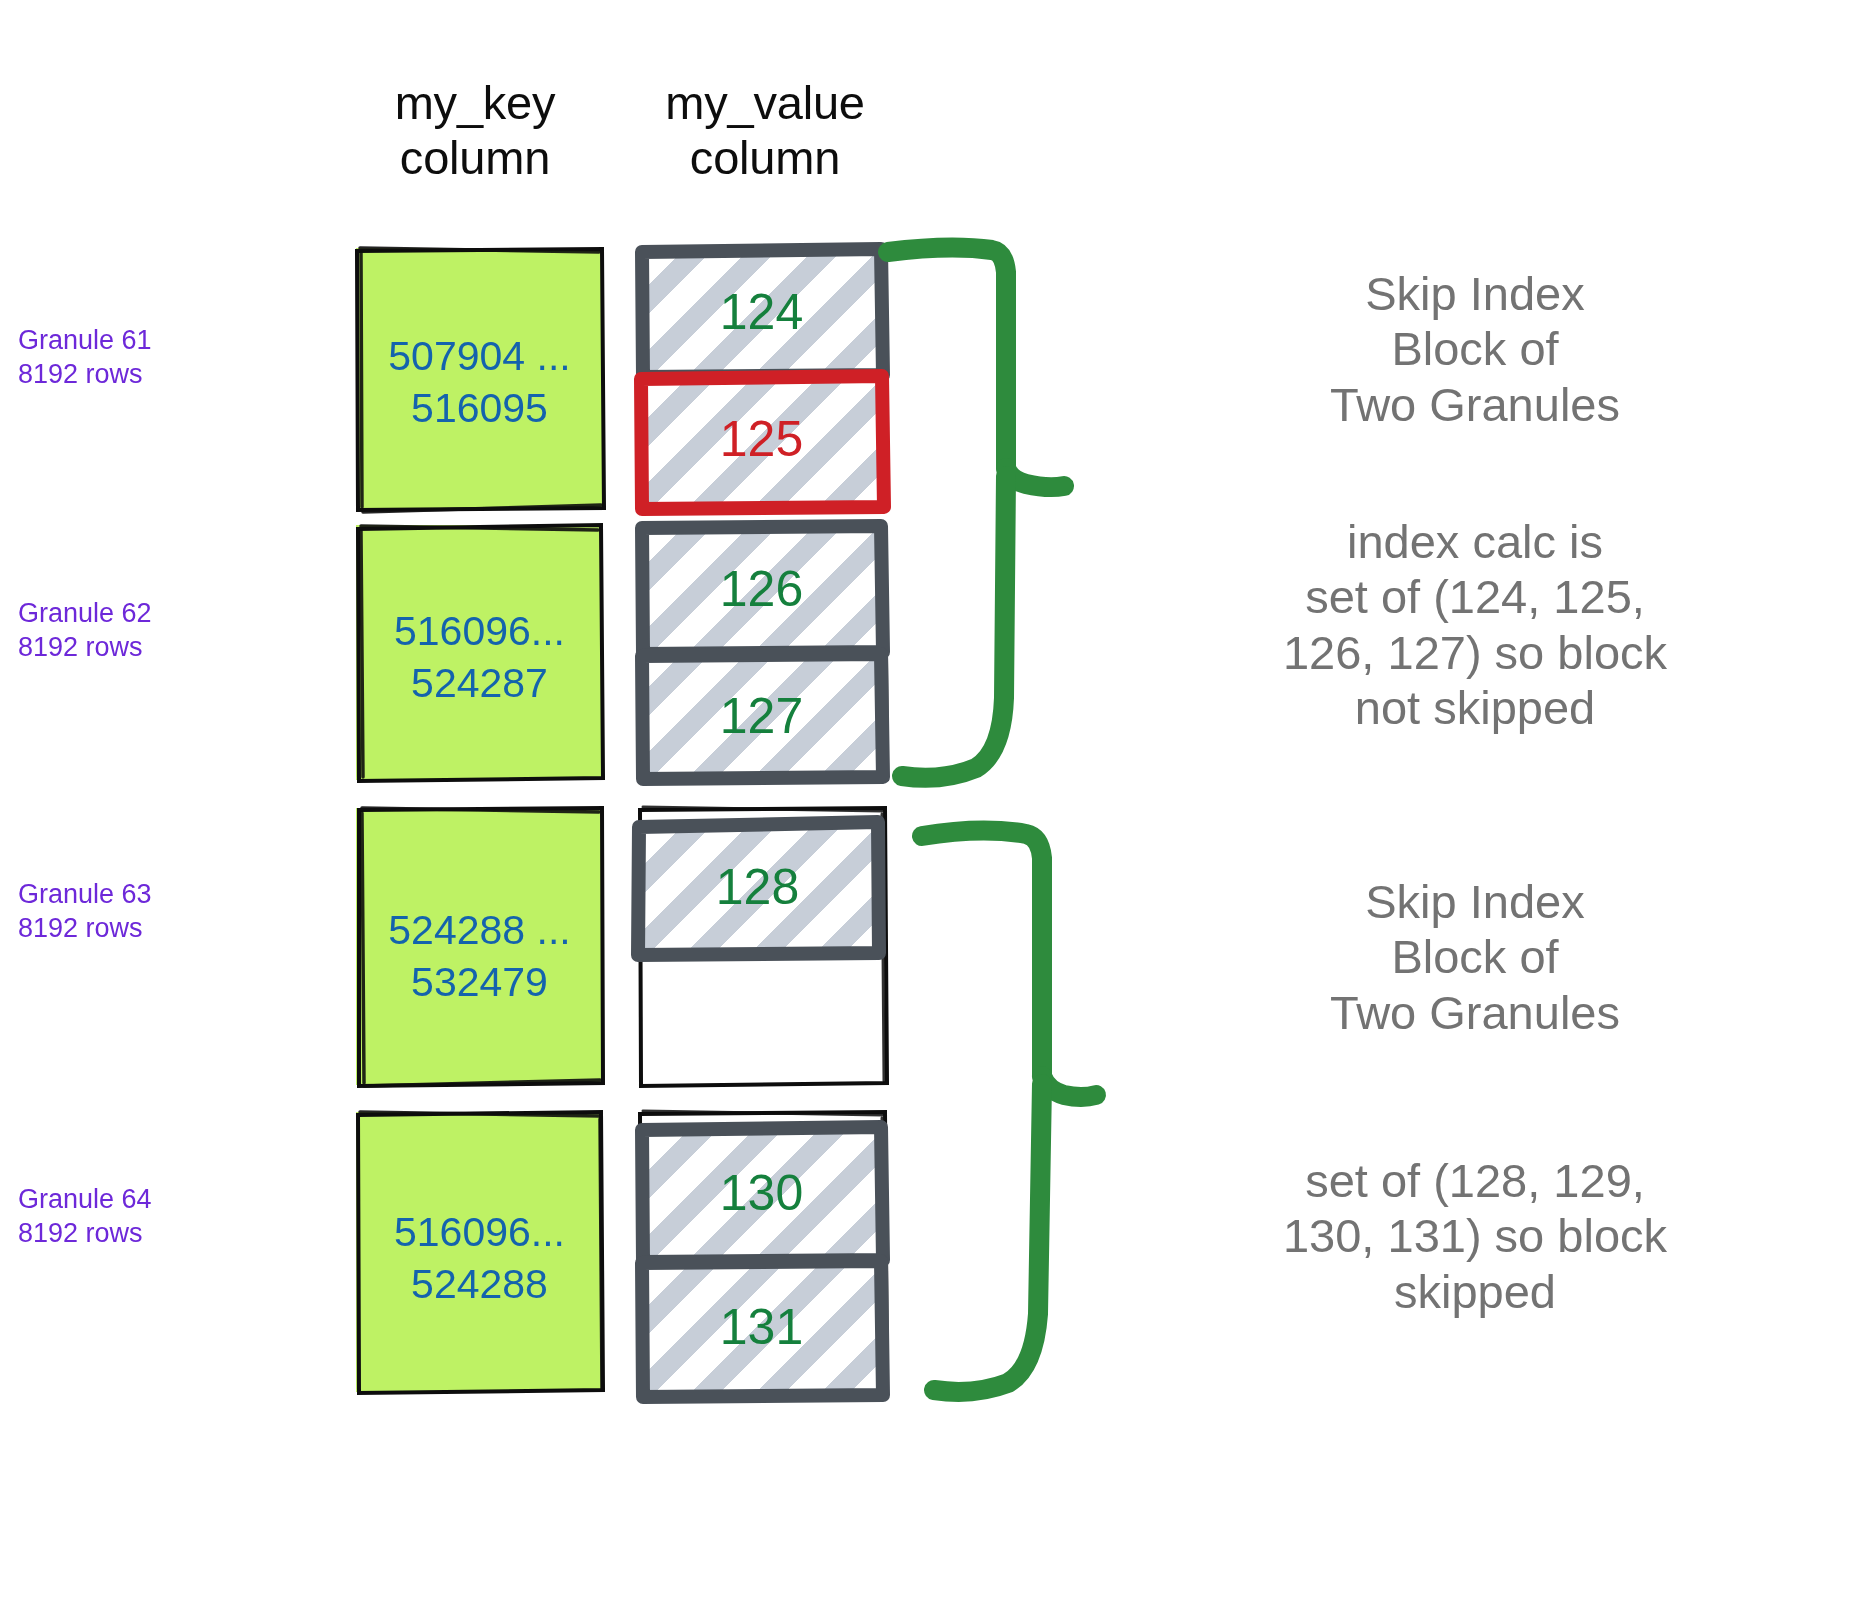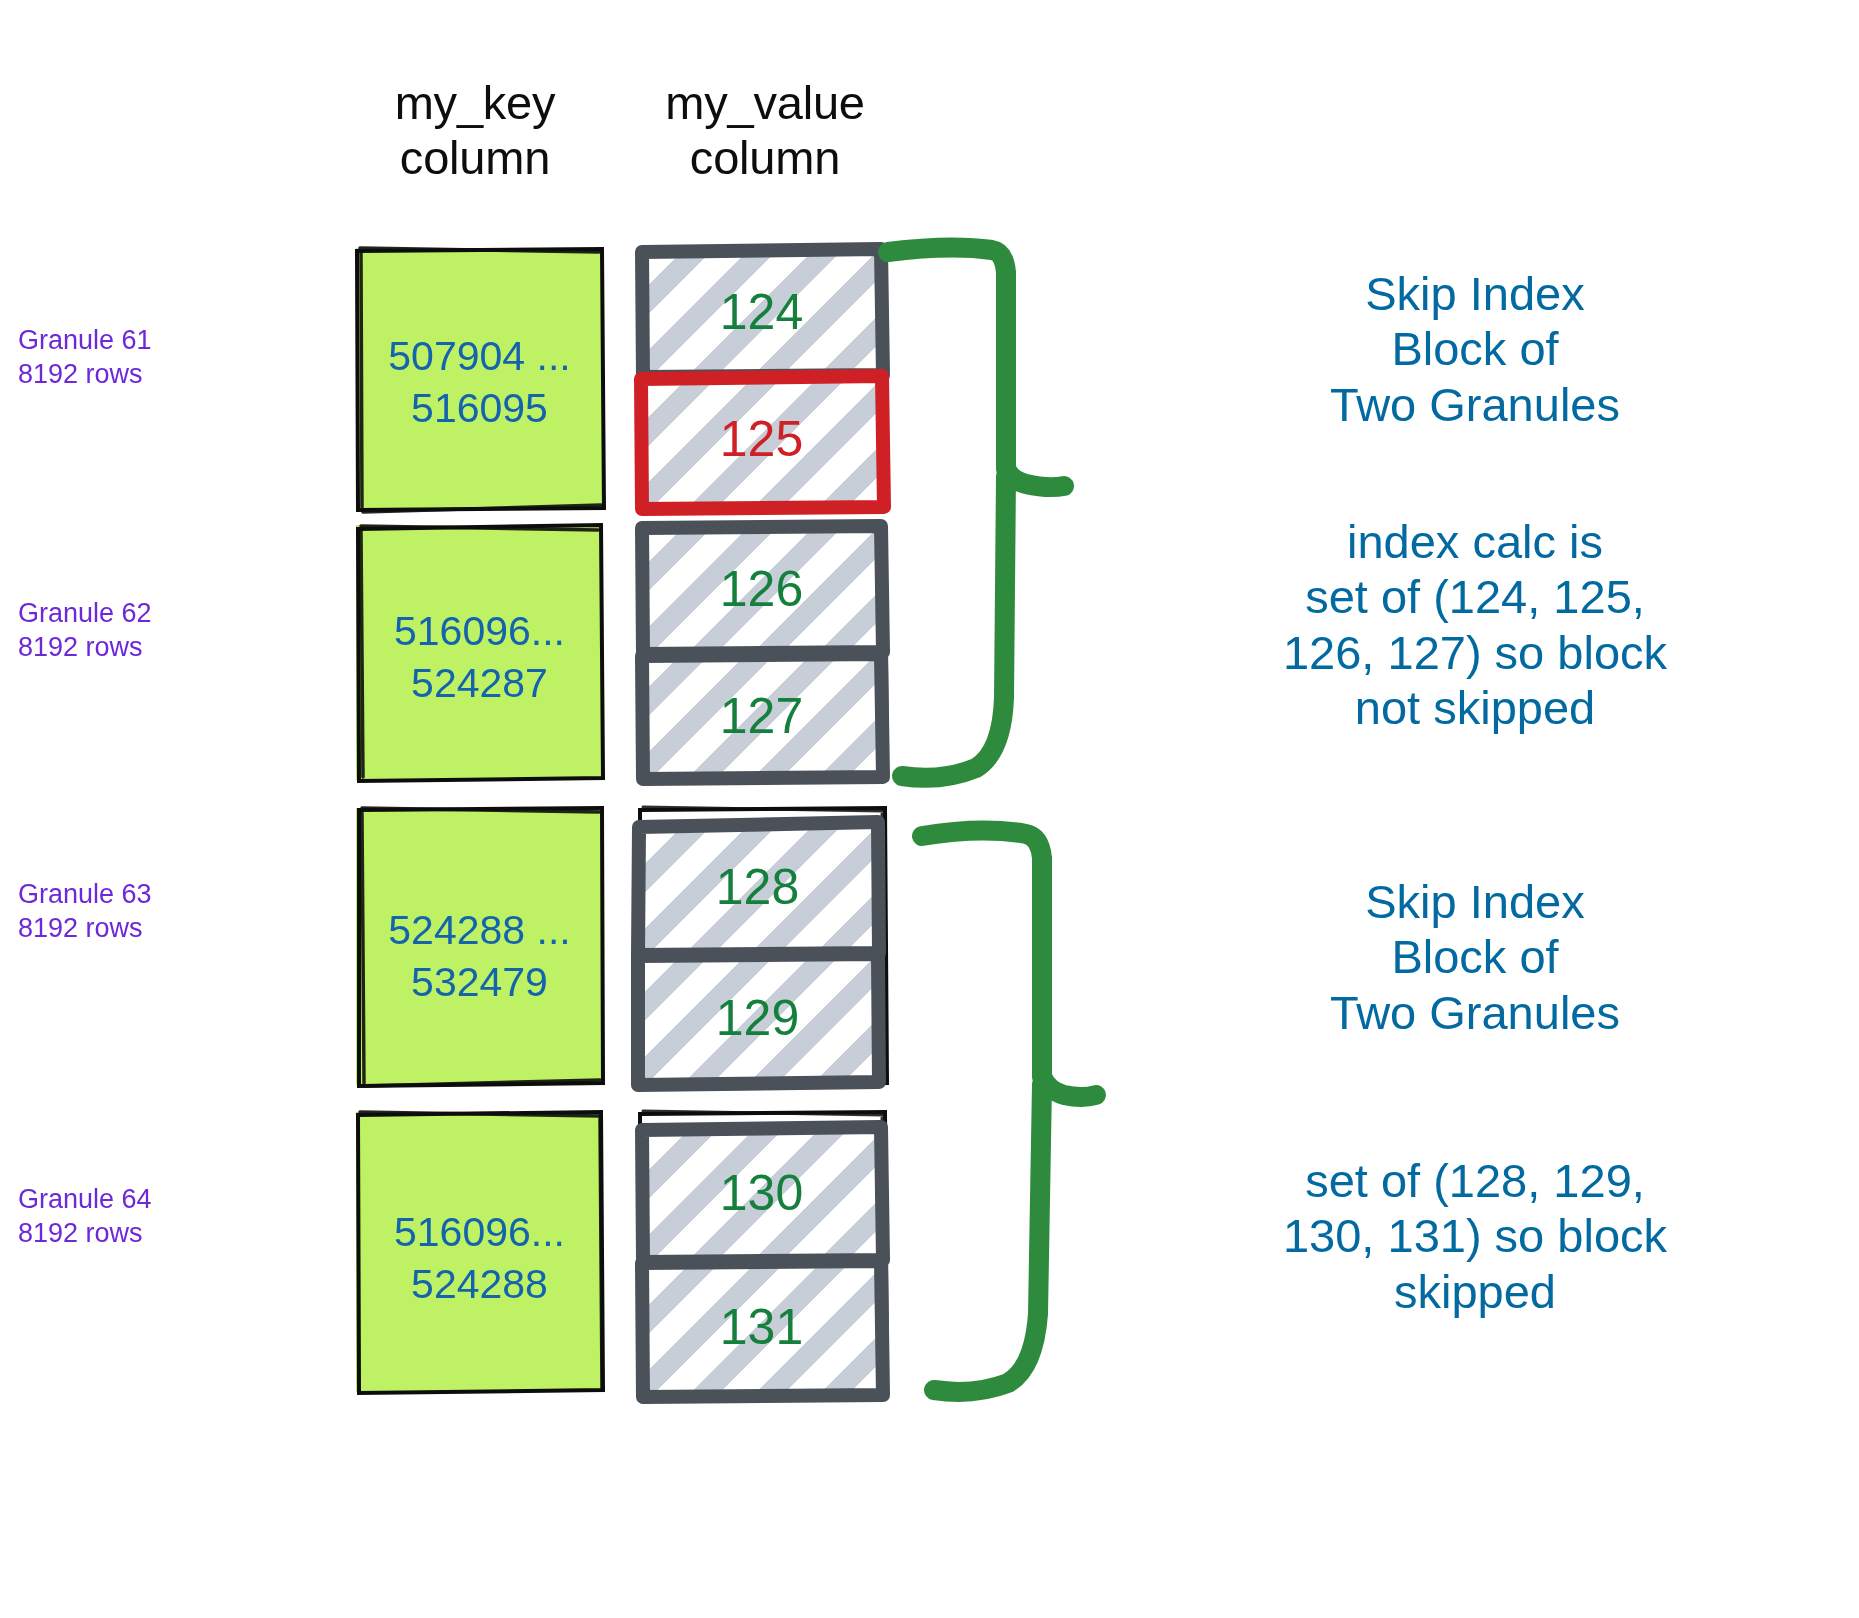--- a/index.html
+++ b/index.html
@@ -84,21 +84,21 @@
   }
   .val-text.hl { color: #cf2026; }
 
   
   .brace { position: absolute; overflow: visible; }
 
   
   .note {
     position: absolute;
     text-align: center;
-    color: #0369a1;
+    color: #737373;
     font-size: 47px;
     line-height: 1.18;
     white-space: pre-line;
   }
 </style>
 </head>
 <body>
 
 <div id="root">
 
@@ -197,27 +197,20 @@
   </div>
 
   <div class="val-cell" style="left:636px; top:775px; height:132px">
     <div class="hatch"></div>
     <svg class="sketch" viewBox="0 0 259 148" preserveAspectRatio="none">
       <path d="M11 12 L250 7 L251 138 L10 140 Z" fill="none" stroke="#4a5159" stroke-width="14" stroke-linecap="round" stroke-linejoin="round"></path>
     </svg>
     <div class="val-text" style="top:35px">128</div>
   </div>
 
-  <div class="val-cell" style="left:636px; top:908px; height:127px">
-    <div class="hatch"></div>
-    <svg class="sketch" viewBox="0 0 259 143" preserveAspectRatio="none">
-      <path d="M10 8 L250 6 L251 134 L10 137 Z" fill="none" stroke="#4a5159" stroke-width="14" stroke-linecap="round" stroke-linejoin="round"></path>
-    </svg>
-    <div class="val-text" style="top:33px">129</div>
-  </div>
 
   <div class="granule-label" style="top:1135px">Granule 64
 8192 rows</div>
 
   <div class="key-box" style="top:1064px; height:280px">
     <svg class="sketch" viewBox="0 0 259 292" preserveAspectRatio="none">
       <path d="M8 9 L251 6 L253 284 L9 287 Z" fill="none" stroke="#0d0d0d" stroke-width="4" stroke-linecap="round"></path>
       <path d="M10 6 L250 10 M250 13 L252 283" fill="none" stroke="#0d0d0d" stroke-width="3.5" stroke-linecap="round" opacity="0.9"></path>
     </svg>
     <div class="key-text" style="top:94px">516096...

